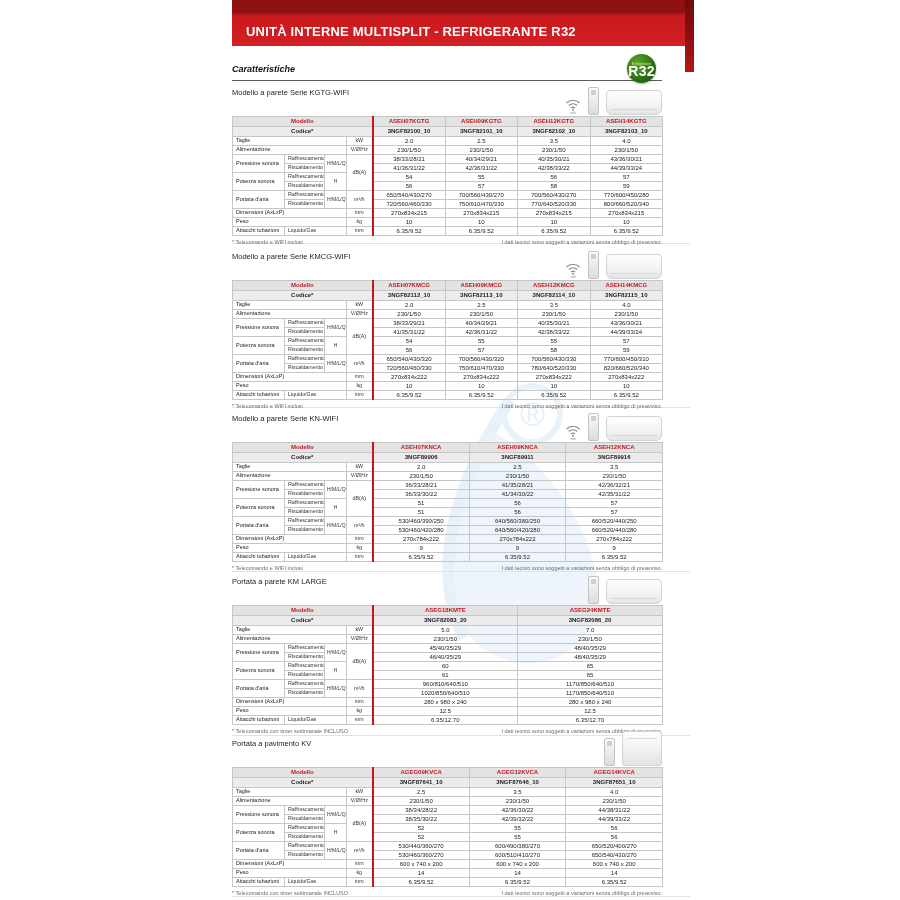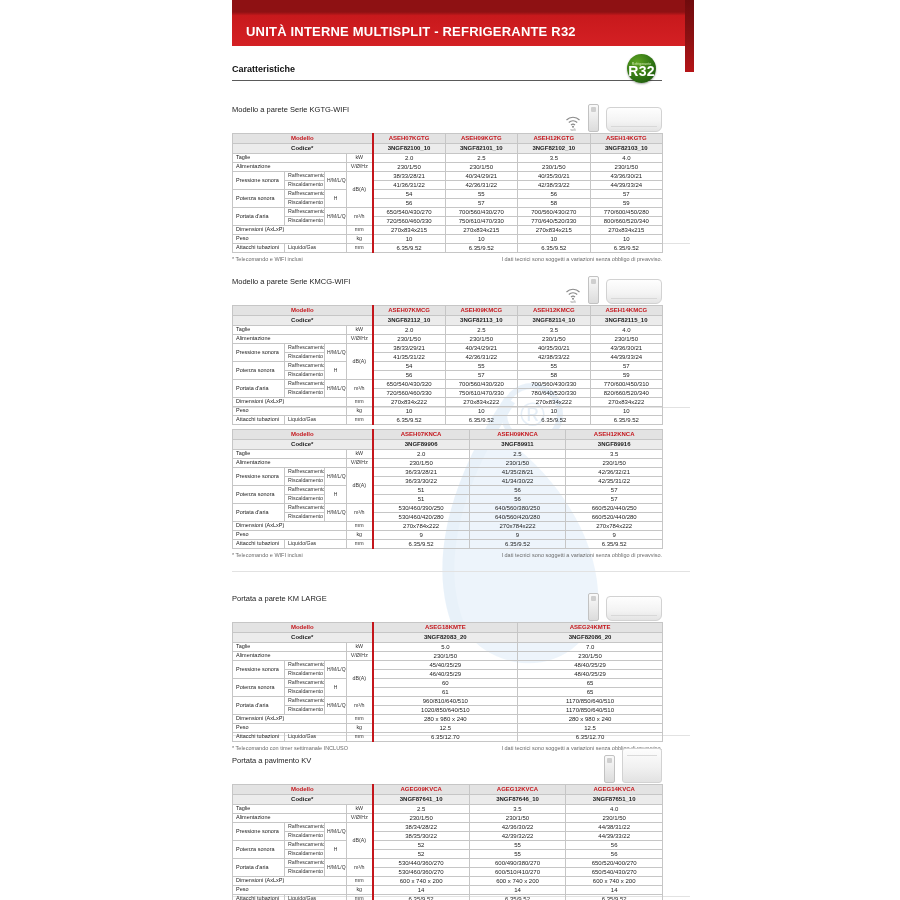--- a/index.html
+++ b/index.html
@@ -17,40 +17,40 @@
   .banner-title{
     position:absolute;left:14px;top:24px;
     color:#ffffff;font-weight:bold;font-size:13px;letter-spacing:.2px;white-space:nowrap;
   }
   .banner-tab{
     position:absolute;left:685px;top:0;width:9px;height:72px;
     background:linear-gradient(180deg,#6f0b0d 0%,#8e1113 55%,#b51417 100%);
   }
   
   .heading{
-    position:absolute;left:232px;top:64px;font-size:9px;font-weight:bold;color:#111;
+    position:absolute;left:232px;top:64px;font-size:9px;font-weight:bold;font-style:italic;color:#111;
   }
   .heading-rule{
     position:absolute;left:232px;top:80px;width:430px;height:1px;background:#5a5a5a;
   }
   
   .r32-badge{
     position:absolute;left:627px;top:54px;width:29px;height:29px;border-radius:50%;
     background:radial-gradient(circle at 35% 30%,#5ea321 0%,#2f7314 55%,#174d0a 100%);
     display:flex;flex-direction:column;align-items:center;justify-content:center;
     box-shadow:0 1px 2px rgba(0,0,0,.35);
   }
   .r32-small{font-size:3.5px;color:#cfe9b0;line-height:4px;}
   .r32-big{font-size:14px;font-weight:bold;color:#ffffff;line-height:10px;letter-spacing:.2px;}
   
   .watermark{position:absolute;left:392px;top:372px;width:280px;height:310px;opacity:.5;pointer-events:none;}
   
   .sep{position:absolute;left:232px;width:458px;height:1px;background:#e2e2e2;}
   
-  .section{position:absolute;left:232px;width:430px;margin-top:17px;}
+  .section{position:absolute;left:232px;width:430px;}
   .sec-head{position:relative;height:30px;}
   .sec-title{position:absolute;left:0;top:2px;font-size:7.5px;color:#222;}
   .sec-imgs{position:absolute;right:0;bottom:1px;display:flex;align-items:flex-end;gap:7px;}
   .wifi{width:16px;display:flex;flex-direction:column;align-items:center;}
   .wifi svg{display:block;}
   .wifi-lbl{font-size:3.5px;color:#8a8a8a;margin-top:.5px;}
   .remote{
     width:9px;height:26px;border:1px solid #c2c2c2;border-radius:2px;
     background:linear-gradient(180deg,#fafafa,#dcdcdc);position:relative;
   }
@@ -250,21 +250,21 @@
             <td class="val">6.35/9.52</td>
             <td class="val">6.35/9.52</td>
           </tr>
         </tbody>
       </table>
       <div class="sec-foot">
         <span class="fn-left">* Telecomando e WIFI inclusi</span>
         <span class="fn-right">I dati tecnici sono soggetti a variazioni senza obbligo di preavviso.</span>
       </div>
     </div>
-    <div class="section" style="top: 258px;">
+    <div class="section" style="top: 250px;">
       <div class="sec-head">
         <div class="sec-title">Modello a parete Serie KMCG-WIFI</div>
         <div class="sec-imgs">
           <div class="wifi">
             <svg width="16" height="13" viewBox="0 0 16 13">
               <path d="M1.5 5 A9 9 0 0 1 14.5 5" fill="none" stroke="#8a8a8a" stroke-width="1.1"></path>
               <path d="M3.8 7.5 A6 6 0 0 1 12.2 7.5" fill="none" stroke="#8a8a8a" stroke-width="1.1"></path>
               <path d="M6 10 A3 3 0 0 1 10 10" fill="none" stroke="#8a8a8a" stroke-width="1.1"></path>
               <circle cx="8" cy="11.8" r="1" fill="#8a8a8a"></circle>
             </svg>
@@ -392,20 +392,36 @@
             <td class="val">6.35/9.52</td>
           </tr>
         </tbody>
       </table>
       <div class="sec-foot">
         <span class="fn-left">* Telecomando e WIFI inclusi</span>
         <span class="fn-right">I dati tecnici sono soggetti a variazioni senza obbligo di preavviso.</span>
       </div>
     </div>
     <div class="section" style="top: 412px;">
+      <div class="sec-head">
+        <div class="sec-title">Modello a parete Serie KN-WIFI</div>
+        <div class="sec-imgs">
+          <div class="wifi">
+            <svg width="16" height="13" viewBox="0 0 16 13">
+              <path d="M1.5 5 A9 9 0 0 1 14.5 5" fill="none" stroke="#8a8a8a" stroke-width="1.1"></path>
+              <path d="M3.8 7.5 A6 6 0 0 1 12.2 7.5" fill="none" stroke="#8a8a8a" stroke-width="1.1"></path>
+              <path d="M6 10 A3 3 0 0 1 10 10" fill="none" stroke="#8a8a8a" stroke-width="1.1"></path>
+              <circle cx="8" cy="11.8" r="1" fill="#8a8a8a"></circle>
+            </svg>
+            <div class="wifi-lbl">wifi</div>
+          </div>
+          <div class="remote"></div>
+          <div class="unit-wall"></div>
+        </div>
+      </div>
       <table class="spec-table">
         <colgroup>
           <col style="width: 52px;">
           <col style="width: 40px;">
           <col style="width: 22px;">
           <col style="width: 26px;">
           <col style="width: 96.6667px;">
           <col style="width: 96.6667px;">
           <col style="width: 96.6667px;">
         </colgroup>

